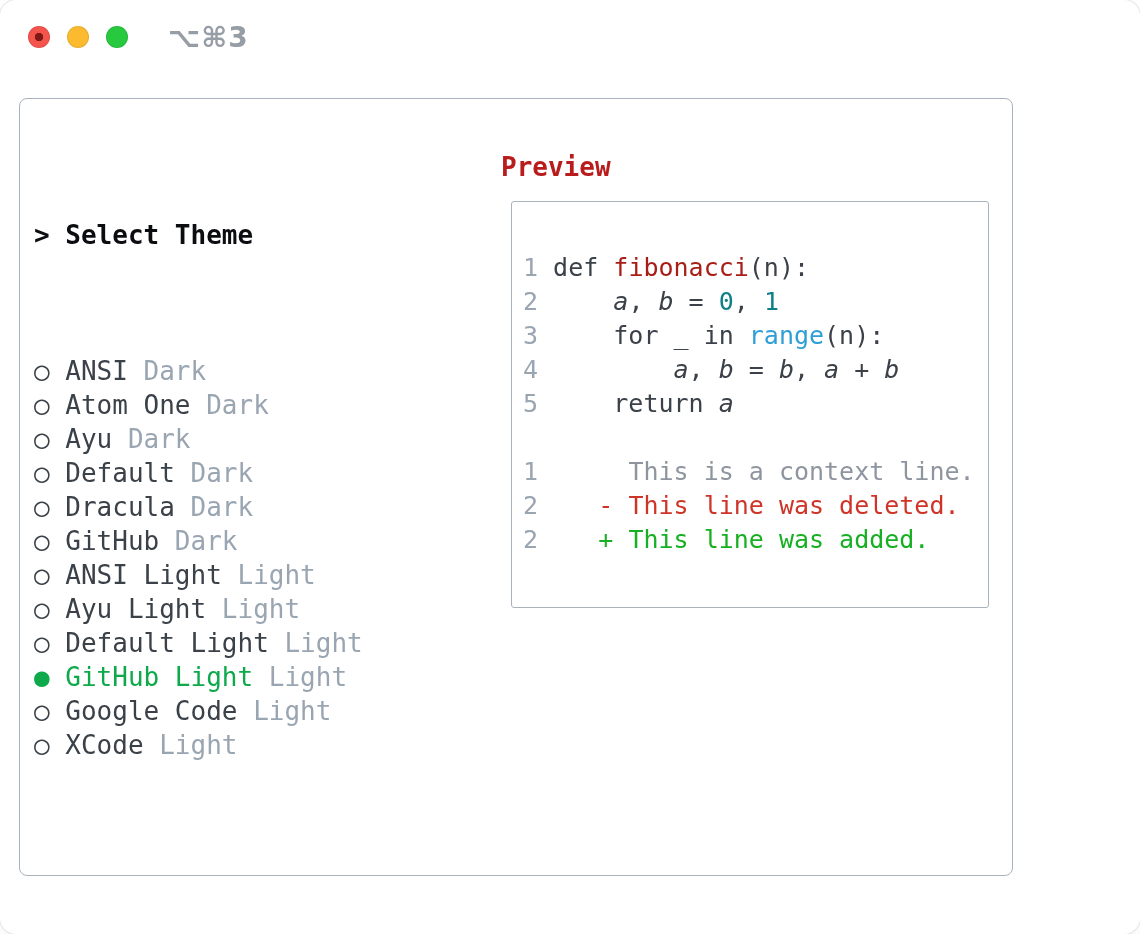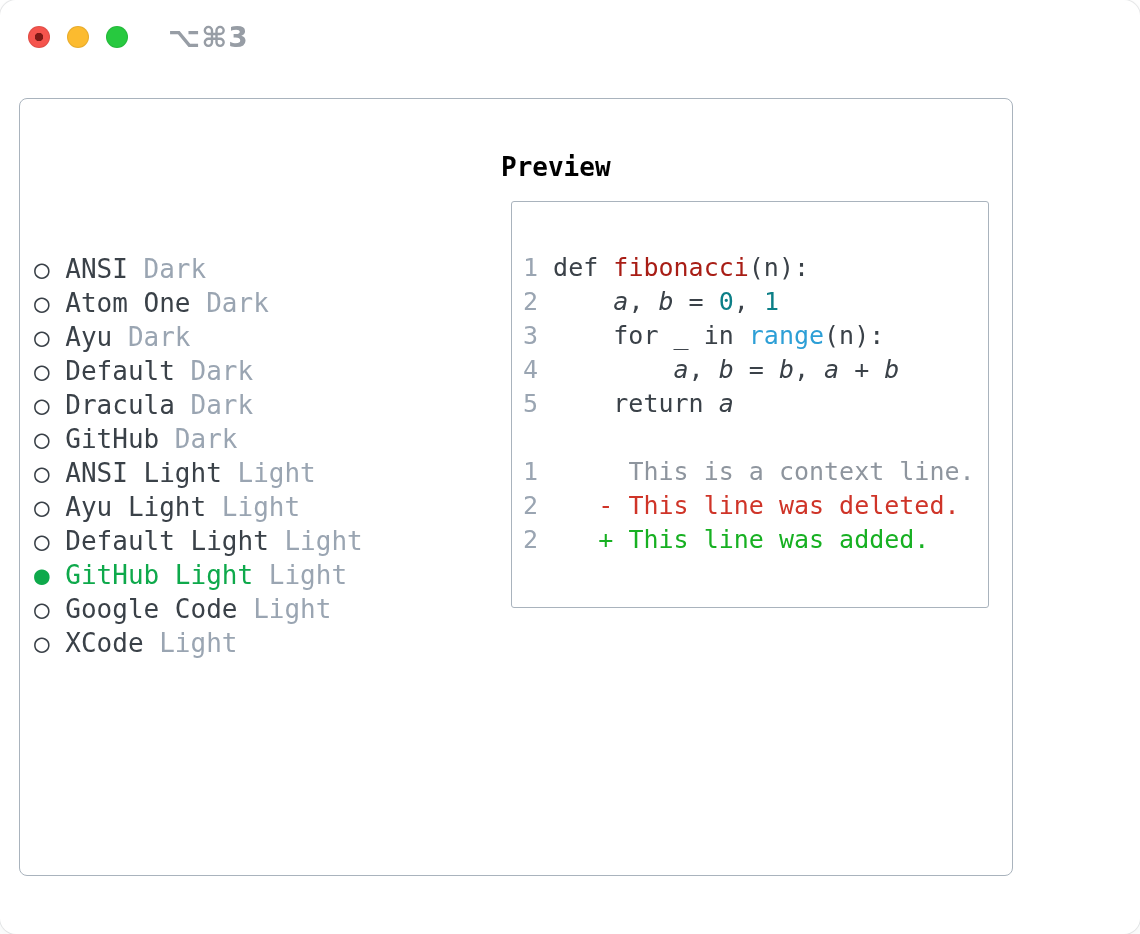--- a/index.html
+++ b/index.html
@@ -31,21 +31,21 @@
   
   .leftcol{position:absolute;left:14px;top:51px;font-size:26px;line-height:34px;white-space:pre;color:#3a4148;}
   .row{height:34px;line-height:34px;}
   .row.blank{height:34px;}
   .marker{display:inline-block;width:2ch;}
   .hdr{font-weight:bold;color:#0b0d10;}
   .tag{margin-left:1ch;}
   
   .preview-title{
     position:absolute;left:481px;top:51px;height:34px;line-height:34px;
-    font-size:26px;font-weight:bold;color:#000000;
+    font-size:26px;font-weight:bold;color:#b91c1c;
   }
   .preview-box{
     position:absolute;left:491px;top:102px;width:478px;height:407px;box-sizing:border-box;
     border:1.5px solid #a9b3bd;border-radius:3px;background:#ffffff;
     padding:49px 0 0 11px;white-space:pre;font-size:25px;line-height:34px;overflow:hidden;
   }
 </style>
 </head>
 <body>
 
@@ -54,20 +54,21 @@
   <div class="titlebar">
     <div class="tl tl-close"></div>
     <div class="tl tl-min"></div>
     <div class="tl tl-zoom"></div>
     <div class="shortcut">⌥⌘3</div>
   </div>
 
   <div class="panel">
 
     <div class="leftcol">
+      <div class="row hdr"><span class="marker">&gt;</span><span>Select Theme</span></div>
 
       <div id="theme-list"><div class="row"><span class="marker" style="color: rgb(58, 65, 72);">○</span><span style="color: rgb(58, 65, 72);">ANSI</span><span class="tag" style="color: rgb(154, 165, 178);">Dark</span></div><div class="row"><span class="marker" style="color: rgb(58, 65, 72);">○</span><span style="color: rgb(58, 65, 72);">Atom One</span><span class="tag" style="color: rgb(154, 165, 178);">Dark</span></div><div class="row"><span class="marker" style="color: rgb(58, 65, 72);">○</span><span style="color: rgb(58, 65, 72);">Ayu</span><span class="tag" style="color: rgb(154, 165, 178);">Dark</span></div><div class="row"><span class="marker" style="color: rgb(58, 65, 72);">○</span><span style="color: rgb(58, 65, 72);">Default</span><span class="tag" style="color: rgb(154, 165, 178);">Dark</span></div><div class="row"><span class="marker" style="color: rgb(58, 65, 72);">○</span><span style="color: rgb(58, 65, 72);">Dracula</span><span class="tag" style="color: rgb(154, 165, 178);">Dark</span></div><div class="row"><span class="marker" style="color: rgb(58, 65, 72);">○</span><span style="color: rgb(58, 65, 72);">GitHub</span><span class="tag" style="color: rgb(154, 165, 178);">Dark</span></div><div class="row"><span class="marker" style="color: rgb(58, 65, 72);">○</span><span style="color: rgb(58, 65, 72);">ANSI Light</span><span class="tag" style="color: rgb(154, 165, 178);">Light</span></div><div class="row"><span class="marker" style="color: rgb(58, 65, 72);">○</span><span style="color: rgb(58, 65, 72);">Ayu Light</span><span class="tag" style="color: rgb(154, 165, 178);">Light</span></div><div class="row"><span class="marker" style="color: rgb(58, 65, 72);">○</span><span style="color: rgb(58, 65, 72);">Default Light</span><span class="tag" style="color: rgb(154, 165, 178);">Light</span></div><div class="row"><span class="marker" style="color: rgb(14, 169, 75);">●</span><span style="color: rgb(14, 169, 75);">GitHub Light</span><span class="tag" style="color: rgb(154, 165, 178);">Light</span></div><div class="row"><span class="marker" style="color: rgb(58, 65, 72);">○</span><span style="color: rgb(58, 65, 72);">Google Code</span><span class="tag" style="color: rgb(154, 165, 178);">Light</span></div><div class="row"><span class="marker" style="color: rgb(58, 65, 72);">○</span><span style="color: rgb(58, 65, 72);">XCode</span><span class="tag" style="color: rgb(154, 165, 178);">Light</span></div></div>
 
       <div class="row blank"></div>
 
       
 
       
 
       

